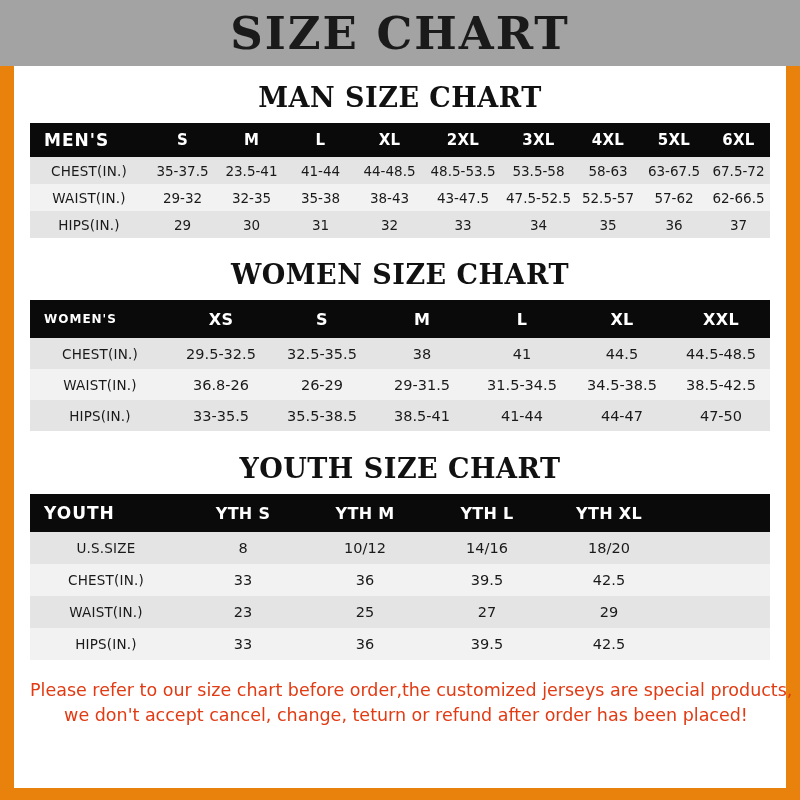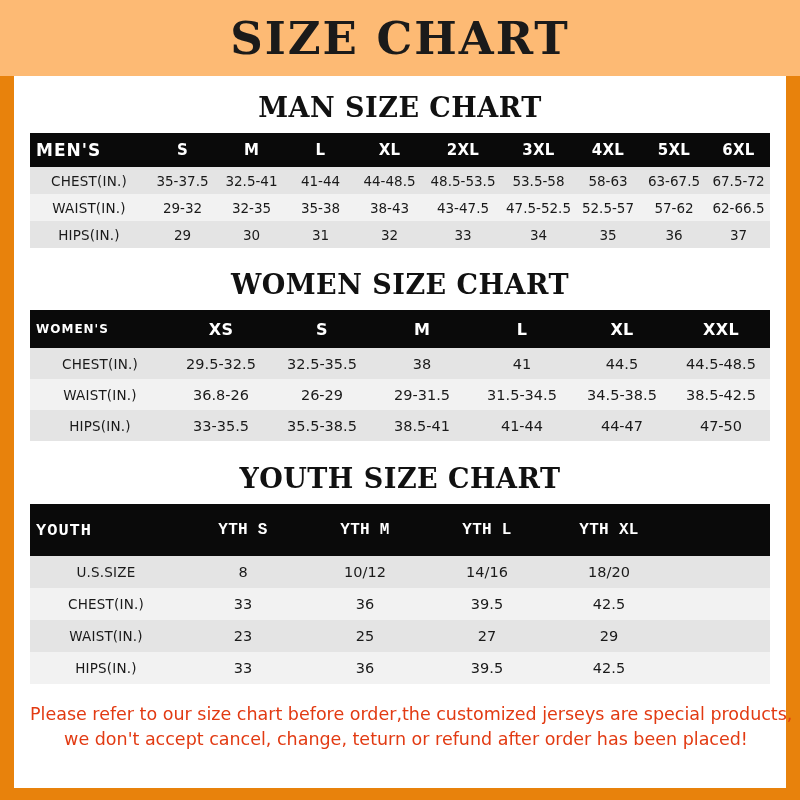--- a/index.html
+++ b/index.html
@@ -16,22 +16,22 @@
   .page {
     position: relative;
     width: 800px;
     height: 800px;
     box-sizing: border-box;
     border-left: 14px solid #e8820c;
     border-right: 14px solid #e8820c;
     background: #ffffff;
   }
   .banner {
-    height: 76px;
-    background: #fdba74;
+    height: 66px;
+    background: #a3a3a3;
     display: flex;
     align-items: center;
     justify-content: center;
     margin: 0 -14px;
   }
   .banner-title {
     font-family: "DejaVu Serif", serif;
     font-weight: bold;
     font-size: 45px;
     letter-spacing: 2px;
@@ -71,21 +71,21 @@
   }
   table.size-table thead th {
     color: #ffffff;
     font-weight: bold;
     height: 34px;
     font-size: 15px;
     letter-spacing: 0.3px;
   }
   table.size-table thead th.rowhead {
     text-align: left;
-    padding-left: 6px;
+    padding-left: 14px;
     font-size: 17px;
     letter-spacing: 1px;
   }
   table.size-table tbody tr {
     height: 27px;
     padding-left: 46px;
   }
   table.size-table tbody tr.odd { background: #e4e4e4; }
   table.size-table tbody tr.even { background: #f2f2f2; }
   table.size-table tbody td.rowhead {
@@ -94,21 +94,21 @@
     letter-spacing: 0.2px;
     color: #1a1a1a;
   }
 
   
   .women table.size-table thead th { height: 38px; font-size: 16px; }
   .women table.size-table tbody tr { height: 31px; }
   .women table.size-table thead th.rowhead { font-size: 12px; }
   .women table.size-table th, .women table.size-table td { font-size: 14.5px; }
 
-  .youth table.size-table thead th { height: 52px; font-size: 16px; font-family: Liberation Mono, monospace; }
+  .youth table.size-table thead th { height: 38px; font-size: 16px; }
   .youth table.size-table tbody tr { height: 32px; margin-top: 48px; }
   .youth table.size-table thead th.rowhead { font-size: 17px; }
   .youth table.size-table th, .youth table.size-table td { font-size: 14.5px; }
 
   .notice {
     margin: 18px auto 0;
     width: 752px;
     text-align: center;
     color: #e23a12;
     font-size: 17.5px;
@@ -162,21 +162,21 @@
             <th>3XL</th>
             <th>4XL</th>
             <th>5XL</th>
             <th>6XL</th>
           </tr>
         </thead>
         <tbody>
           <tr class="odd">
             <td class="rowhead">CHEST(IN.)</td>
             <td>35-37.5</td>
-            <td>32.5-41</td>
+            <td>23.5-41</td>
             <td>41-44</td>
             <td>44-48.5</td>
             <td>48.5-53.5</td>
             <td>53.5-58</td>
             <td>58-63</td>
             <td>63-67.5</td>
             <td>67.5-72</td>
           </tr>
           <tr class="even">
             <td class="rowhead">WAIST(IN.)</td>

